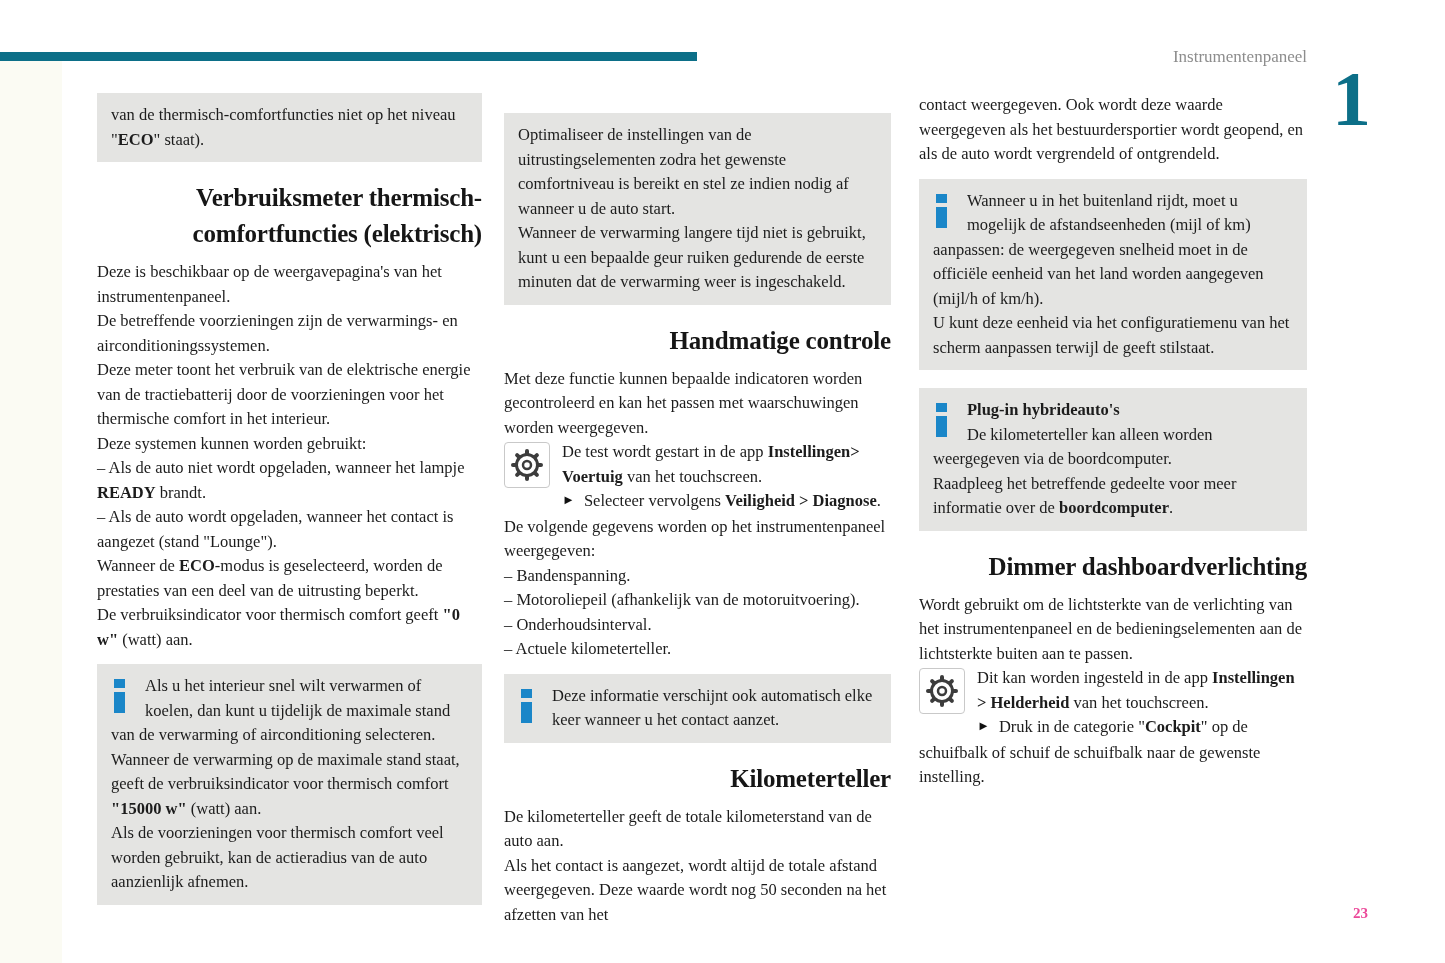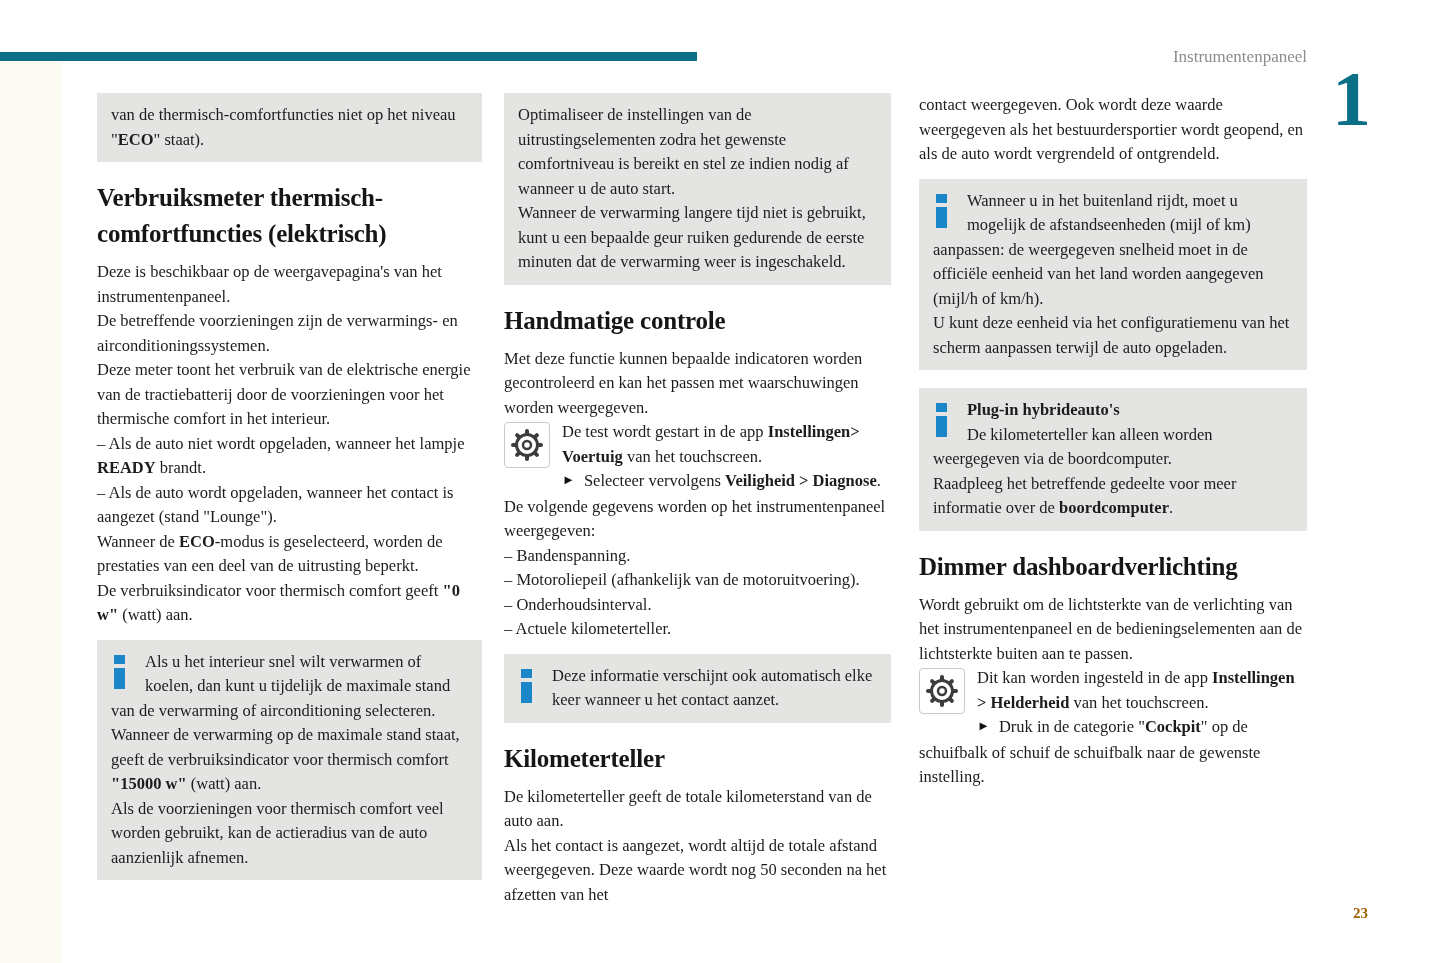--- a/index.html
+++ b/index.html
@@ -7,30 +7,30 @@
     position:relative;width:1445px;height:963px;background:#ffffff;
     font-family:Liberation Serif, serif;color:#1c1c1c;overflow:hidden;
   }
   .left-strip{position:absolute;left:0;top:61px;width:62px;height:902px;background:#fbfbf3;}
   .top-rule{position:absolute;left:0;top:52px;width:697px;height:9px;background:var(--accent,#0c6f88);}
   .header-title{position:absolute;top:47px;right:138px;font-size:17px;color:#8d8d8d;}
   .chapter-num{
     position:absolute;top:60px;right:76px;font-size:78px;font-weight:bold;
     color:var(--accent,#0c6f88);line-height:1;letter-spacing:-2px;
   }
-  .page-number{position:absolute;top:905px;right:77px;font-size:15px;font-weight:bold;color:#a16207;}
+  .page-number{position:absolute;top:905px;right:77px;font-size:15px;font-weight:bold;color:#ec4899;}
 
   .col{position:absolute;top:93px;font-size:16.5px;line-height:24.5px;}
   .col-left{left:78px;width:385px;margin-left:19px;}
-  .col-middle{left:504px;width:387px;}
+  .col-middle{left:504px;width:387px;margin-top:20px;}
   .col-right{left:919px;width:388px;}
 
   .section-heading{
     font-size:25px;line-height:36px;font-weight:bold;margin:16px 0 8px 0;
-    letter-spacing:-0.2px;color:#161616;
+    letter-spacing:-0.2px;color:#161616;text-align:right;
   }
   .para{margin:0;}
   strong{font-weight:bold;}
 
   .callout{background:var(--boxbg,#e4e4e2);padding:10px 14px;margin:12px 0 18px 0;overflow:hidden;}
   .col > .callout:first-child{margin-top:0;}
   .callout-line{margin:0;}
 
   .info-icon{float:left;width:34px;height:48px;padding-top:4px;box-sizing:border-box;}
   .info-icon .dot{display:block;width:11px;height:9px;background:var(--info,#1a86c8);margin:1px 0 4px 3px;}
@@ -53,20 +53,21 @@
   <div class="chapter-num">1</div>
 
   <div class="col col-left">
       <div class="callout">
         <div class="callout-line">van de thermisch-comfortfuncties niet op het niveau "<strong>ECO</strong>" staat).</div>
       </div>
       <h2 class="section-heading">Verbruiksmeter thermisch-comfortfuncties (elektrisch)</h2>
       <div class="para">Deze is beschikbaar op de weergavepagina's van het instrumentenpaneel.</div>
       <div class="para">De betreffende voorzieningen zijn de verwarmings- en airconditioningssystemen.</div>
       <div class="para">Deze meter toont het verbruik van de elektrische energie van de tractiebatterij door de voorzieningen voor het thermische comfort in het interieur.</div>
+      <div class="para">Deze systemen kunnen worden gebruikt:</div>
       <div class="para">–  Als de auto niet wordt opgeladen, wanneer het lampje <strong>READY</strong> brandt.</div>
       <div class="para">–  Als de auto wordt opgeladen, wanneer het contact is aangezet (stand "Lounge").</div>
       <div class="para">Wanneer de <strong>ECO</strong>-modus is geselecteerd, worden de prestaties van een deel van de uitrusting beperkt.</div>
       <div class="para">De verbruiksindicator voor thermisch comfort geeft <strong>"0 w"</strong> (watt) aan.</div>
       <div class="callout">
         <span class="info-icon">
           <span class="dot"></span>
           <span class="stem"></span>
         </span>
         <div class="callout-line">Als u het interieur snel wilt verwarmen of koelen, dan kunt u tijdelijk de maximale stand van de verwarming of airconditioning selecteren.</div>
@@ -115,21 +116,21 @@
       <div class="para">Als het contact is aangezet, wordt altijd de totale afstand weergegeven. Deze waarde wordt nog 50 seconden na het afzetten van het</div>
     </div>
   <div class="col col-right">
       <div class="para">contact weergegeven. Ook wordt deze waarde weergegeven als het bestuurdersportier wordt geopend, en als de auto wordt vergrendeld of ontgrendeld.</div>
       <div class="callout">
         <span class="info-icon">
           <span class="dot"></span>
           <span class="stem"></span>
         </span>
         <div class="callout-line">Wanneer u in het buitenland rijdt, moet u mogelijk de afstandseenheden (mijl of km) aanpassen: de weergegeven snelheid moet in de officiële eenheid van het land worden aangegeven (mijl/h of km/h).</div>
-        <div class="callout-line">U kunt deze eenheid via het configuratiemenu van het scherm aanpassen terwijl de auto opgeladen.</div>
+        <div class="callout-line">U kunt deze eenheid via het configuratiemenu van het scherm aanpassen terwijl de geeft stilstaat.</div>
       </div>
       <div class="callout">
         <span class="info-icon">
           <span class="dot"></span>
           <span class="stem"></span>
         </span>
         <div class="callout-line"><strong>Plug-in hybrideauto's</strong></div>
         <div class="callout-line">De kilometerteller kan alleen worden weergegeven via de boordcomputer.</div>
         <div class="callout-line">Raadpleeg het betreffende gedeelte voor meer informatie over de <strong>boordcomputer</strong>.</div>
       </div>

